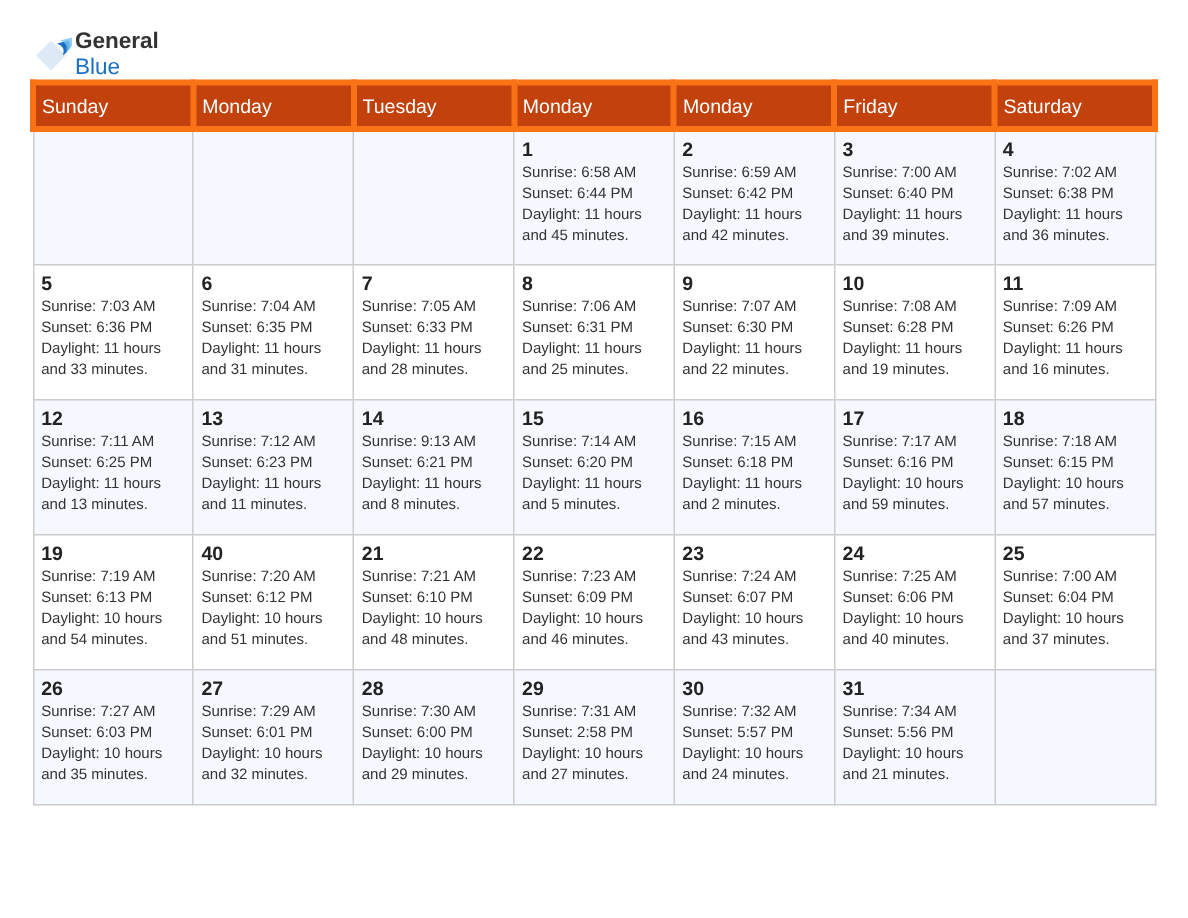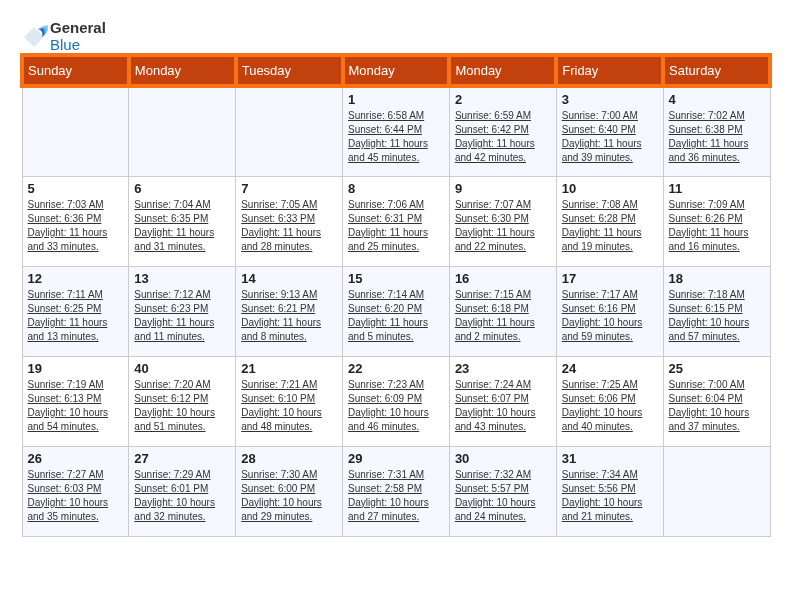--- a/index.html
+++ b/index.html
@@ -63,21 +63,20 @@
     .day-num {
       font-size: 13px;
       font-weight: bold;
       display: block;
       margin-bottom: 2px;
     }
     .day-info {
       font-size: 10px;
       color: #333;
       line-height: 1.4;
-      text-decoration: underline;
     }
   </style>
 </head>
 <body>
 
 <div class="header">
   <div class="logo">
   <div style="display:flex;flex-direction:column;align-items:flex-start;line-height:1.1;">
     <div style="display:flex;align-items:center;gap:2px;">
       <svg width="28" height="28" viewBox="0 0 28 28">

